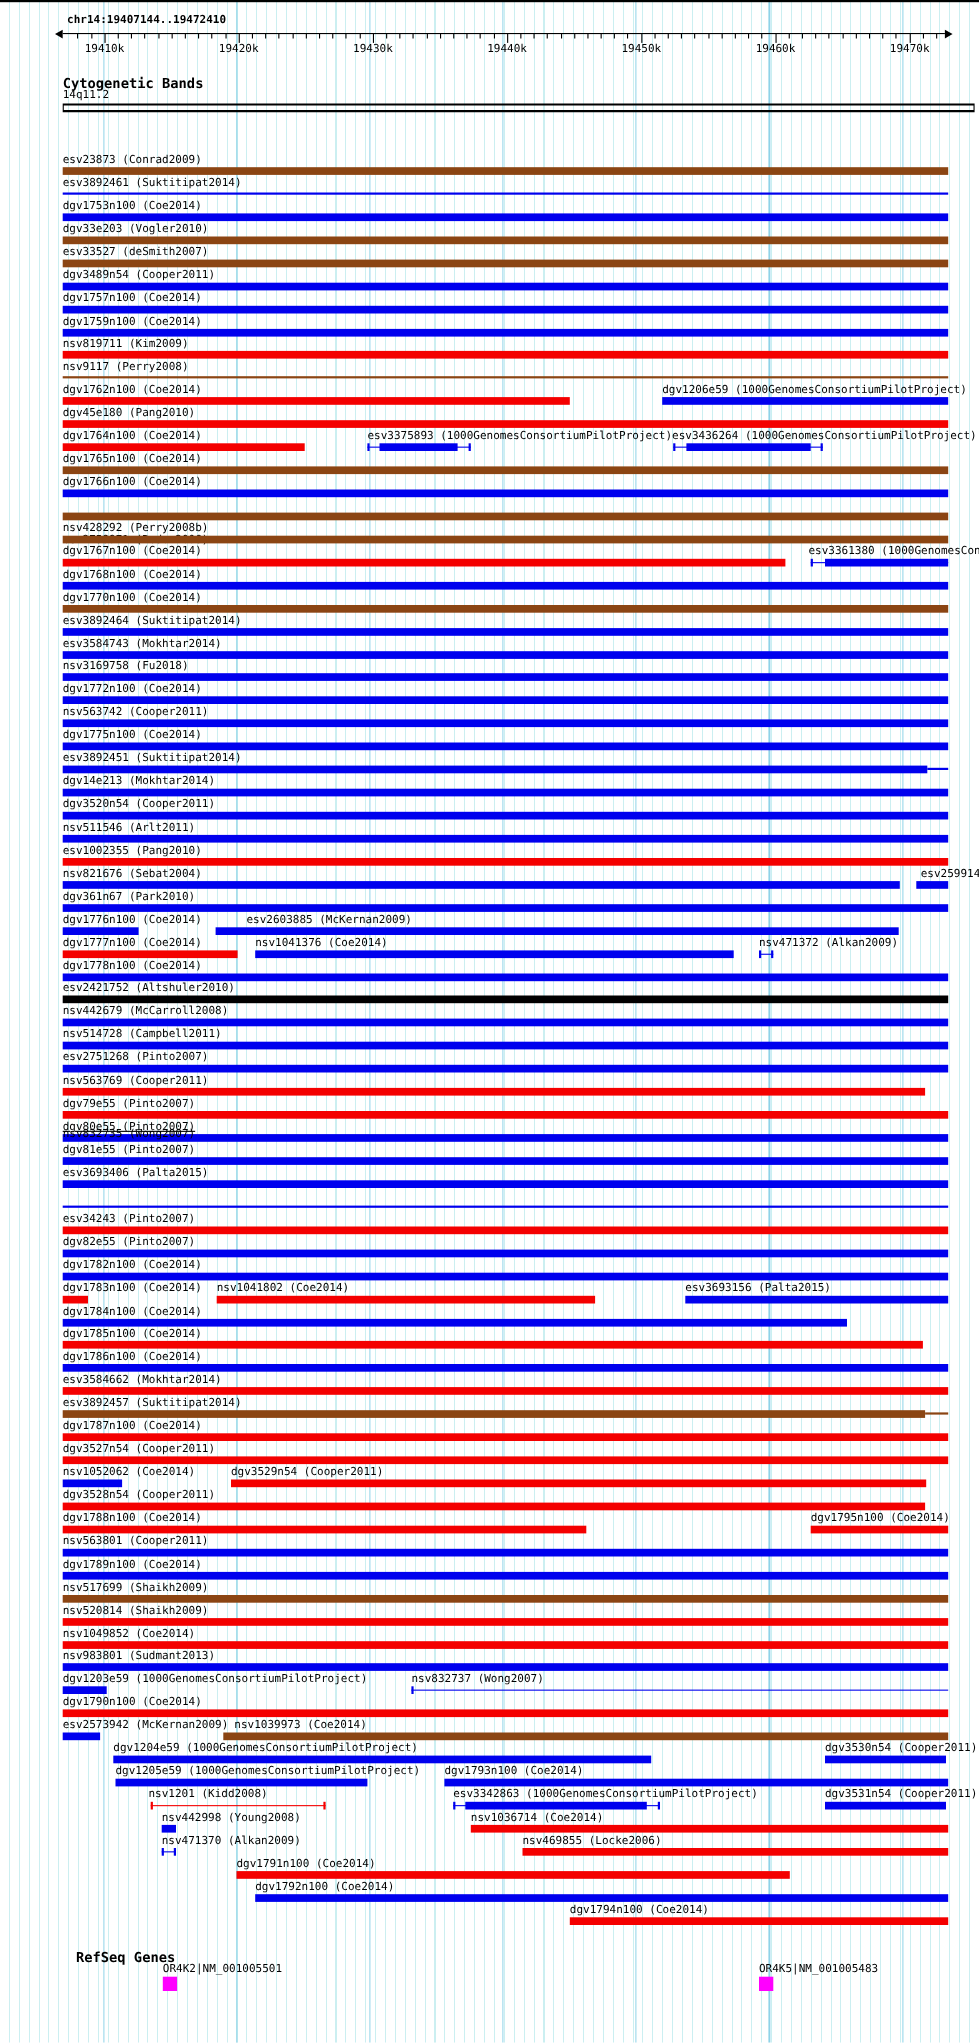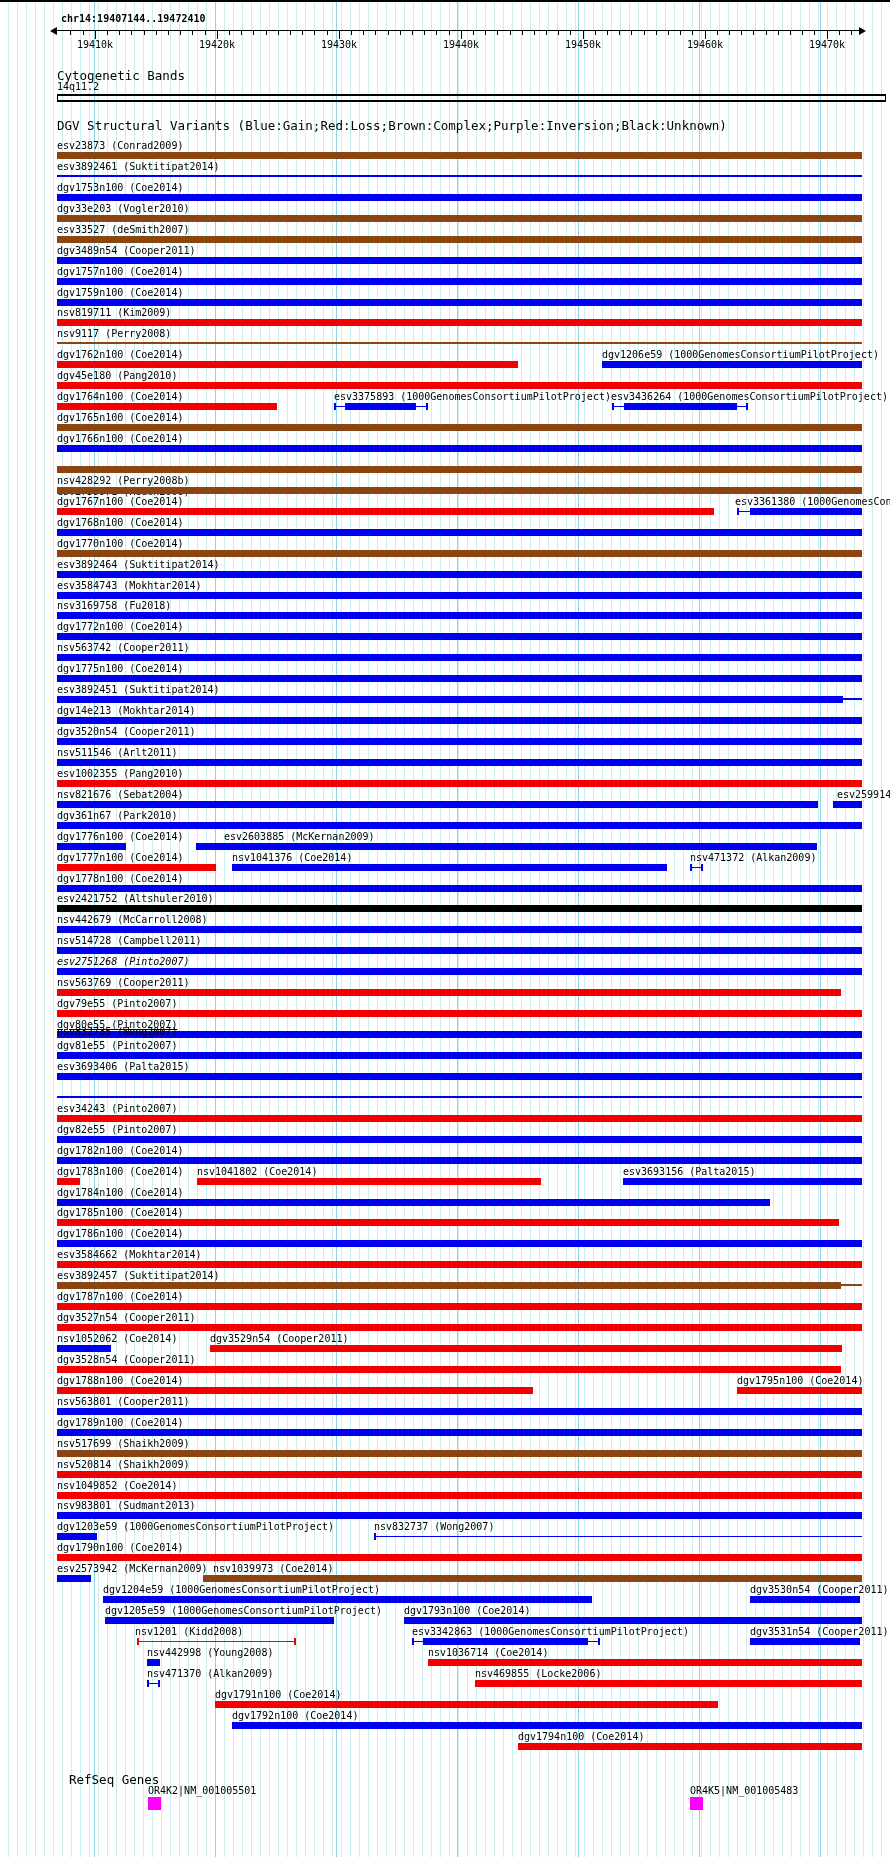--- a/index.html
+++ b/index.html
@@ -6,21 +6,21 @@
   #canvas{
     position:relative;width:890px;height:1857px;overflow:hidden;
     font-family:"DejaVu Sans Mono","Liberation Mono",monospace;
     background:
       repeating-linear-gradient(90deg, rgba(0,0,0,0) 0 120px, #8fd3e8 120px 121px) -26px 0,
       repeating-linear-gradient(90deg, rgba(0,0,0,0) 0 8px, #cbeff1 8px 9px) 0 0,
       #ffffff;
   }
   .abs{position:absolute;}
   .toprule{left:0;top:0;width:890px;height:2px;background:#000;}
-  .hdr{font-weight:normal;font-size:12.5px;line-height:13px;color:#000;white-space:pre;}
+  .hdr{font-weight:bold;font-size:12.5px;line-height:13px;color:#000;white-space:pre;}
   .lbl{font-size:10px;line-height:12px;color:#000;white-space:pre;}
   .chr{font-weight:bold;font-size:10px;line-height:12px;color:#000;white-space:pre;}
   .ticklbl{font-size:10px;line-height:12px;color:#000;transform:translateX(-50%);white-space:pre;}
   .rline{height:1px;background:#000;}
   .tick{width:1px;background:#000;}
   .arrow{width:0;height:0;border-top:4px solid transparent;border-bottom:4px solid transparent;}
   .arrow.left{border-right:7px solid #000;}
   .arrow.right{border-left:7px solid #000;}
   .bandbox{border:2px solid #000;border-left:1px solid #000;border-right:1px solid #000;background:transparent;}
   .bar{height:7px;}
@@ -112,21 +112,20 @@
       <div class="abs tick" style="left:827px;top:30px;height:9px;"></div>
       <div class="abs ticklbl" style="left:827px;top:39px;">19470k</div>
       <div class="abs tick" style="left:839px;top:30px;height:5px;"></div>
       <div class="abs tick" style="left:851px;top:30px;height:5px;"></div>
     </div>
 
   <div class="abs hdr" style="left:57px;top:69px;">Cytogenetic Bands</div>
   <div class="abs lbl" style="left:57px;top:81px;">14q11.2</div>
   <div class="abs bandbox" style="left:57px;top:94px;width:827px;height:4px;"></div>
 
-  <div class="abs hdr" style="left:57px;top:119px;">DGV Structural Variants (Blue:Gain;Red:Loss;Brown:Complex;Purple:Inversion;Black:Unknown)</div>
 
   <div class="abs" id="dgv-rows">
       <div class="abs lbl" style="left:57px;top:140px;">esv23873 (Conrad2009)</div>
       <div class="abs bar" style="left:57px;top:152px;width:805px;background:#8b4513;"></div>
       <div class="abs lbl" style="left:57px;top:161px;">esv3892461 (Suktitipat2014)</div>
       <div class="abs thin" style="left:57px;top:175px;width:805px;background:#0000ee;"></div>
       <div class="abs lbl" style="left:57px;top:182px;">dgv1753n100 (Coe2014)</div>
       <div class="abs bar" style="left:57px;top:194px;width:805px;background:#0000ee;"></div>
       <div class="abs lbl" style="left:57px;top:203px;">dgv33e203 (Vogler2010)</div>
       <div class="abs bar" style="left:57px;top:215px;width:805px;background:#8b4513;"></div>
@@ -220,21 +219,21 @@
       <div class="abs wcap" style="left:690px;top:864px;background:#0000ee;"></div>
       <div class="abs wcap" style="left:701px;top:864px;background:#0000ee;"></div>
       <div class="abs lbl" style="left:57px;top:873px;">dgv1778n100 (Coe2014)</div>
       <div class="abs bar" style="left:57px;top:885px;width:805px;background:#0000ee;"></div>
       <div class="abs lbl" style="left:57px;top:893px;">esv2421752 (Altshuler2010)</div>
       <div class="abs bar" style="left:57px;top:905px;width:805px;background:#000000;"></div>
       <div class="abs lbl" style="left:57px;top:914px;">nsv442679 (McCarroll2008)</div>
       <div class="abs bar" style="left:57px;top:926px;width:805px;background:#0000ee;"></div>
       <div class="abs lbl" style="left:57px;top:935px;">nsv514728 (Campbell2011)</div>
       <div class="abs bar" style="left:57px;top:947px;width:805px;background:#0000ee;"></div>
-      <div class="abs lbl" style="left:57px;top:956px;font-style:italic;">esv2751268 (Pinto2007)</div>
+      <div class="abs lbl" style="left:57px;top:956px;">esv2751268 (Pinto2007)</div>
       <div class="abs bar" style="left:57px;top:968px;width:805px;background:#0000ee;"></div>
       <div class="abs lbl" style="left:57px;top:977px;">nsv563769 (Cooper2011)</div>
       <div class="abs bar" style="left:57px;top:989px;width:784px;background:#f40000;"></div>
       <div class="abs lbl" style="left:57px;top:998px;">dgv79e55 (Pinto2007)</div>
       <div class="abs bar" style="left:57px;top:1010px;width:805px;background:#f40000;"></div>
       <div class="abs lbl" style="left:57px;top:1019px;text-decoration:underline;">dgv80e55 (Pinto2007)</div>
       <div class="abs bar" style="left:57px;top:1031px;width:805px;background:#0000ee;"></div>
       <div class="abs lbl" style="left:57px;top:1040px;">dgv81e55 (Pinto2007)</div>
       <div class="abs bar" style="left:57px;top:1052px;width:805px;background:#0000ee;"></div>
       <div class="abs lbl" style="left:57px;top:1061px;">esv3693406 (Palta2015)</div>

